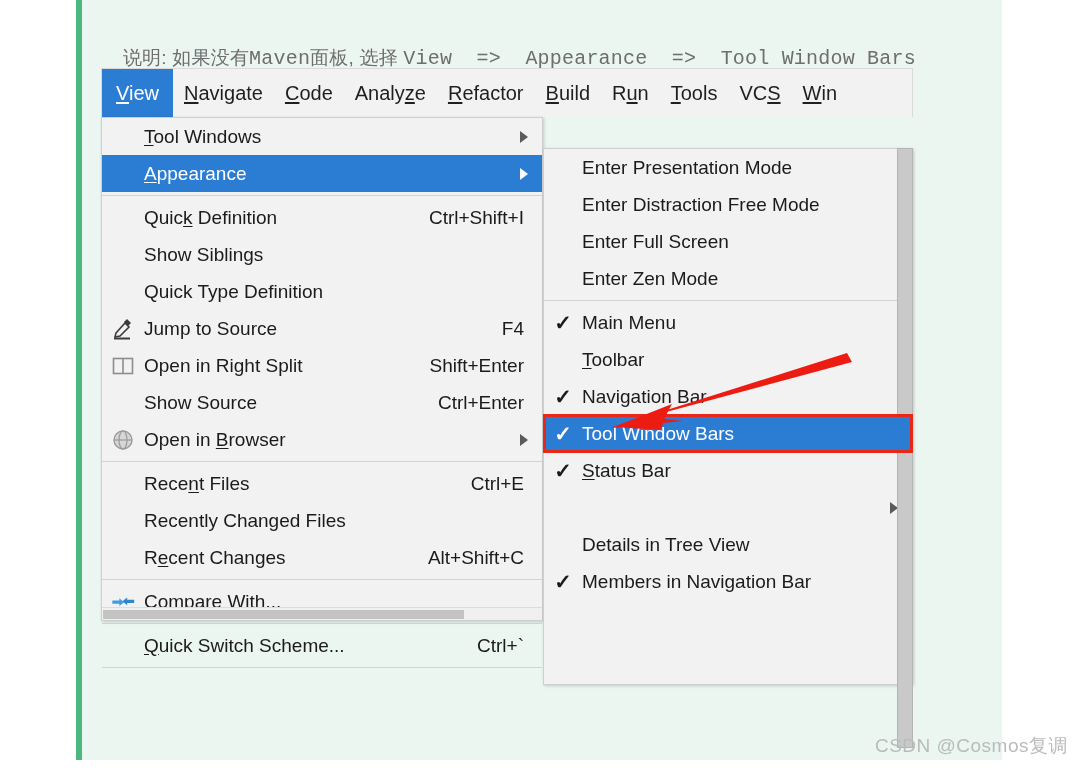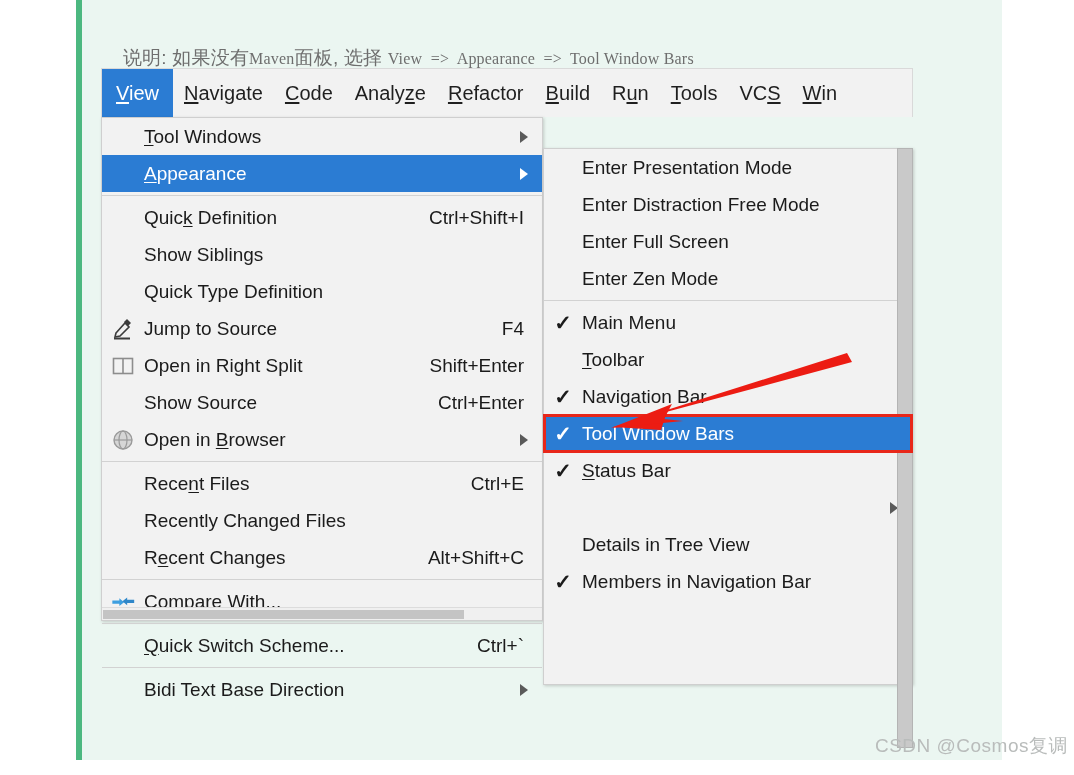--- a/index.html
+++ b/index.html
@@ -45,22 +45,22 @@
     position: absolute;
     left: 101px;
     top: 13px;
     font-size: 19px;
     color: #6e6e6e;
     white-space: pre;
     letter-spacing: 0.2px;
     line-height: 30px;
   }
   .caption .mono {
-    font-family: Liberation Serif, serif;
-    font-size: 16px;
+    font-family: Liberation Mono, monospace;
+    font-size: 20px;
   }
 
   
   .menubar {
     position: absolute;
     left: 101px;
     top: 68px;
     width: 812px;
     height: 49px;
     background: #f2f2f2;
@@ -355,25 +355,20 @@
           </span>
           <span class="mi-label">Compare With...</span>
         </div>
         <div class="sep"></div>
         <div class="mi">
           <span class="mi-icon"></span>
           <span class="mi-label"><span class="mn">Q</span>uick Switch Scheme...</span>
           <span class="mi-accel">Ctrl+`</span>
         </div>
         <div class="sep"></div>
-        <div class="mi">
-          <span class="mi-icon"></span>
-          <span class="mi-label">Bidi Text Base Direction</span>
-          <span class="mi-arrow"></span>
-        </div>
       </div>
     <div class="hscroll-track">
       <div class="hscroll-thumb"></div>
     </div>
   </div>
 
   <div class="menu menu-right" id="appearance-menu">
     <div id="appearance-menu-items">
         <div class="mi">
           <span class="mi-check"></span>

